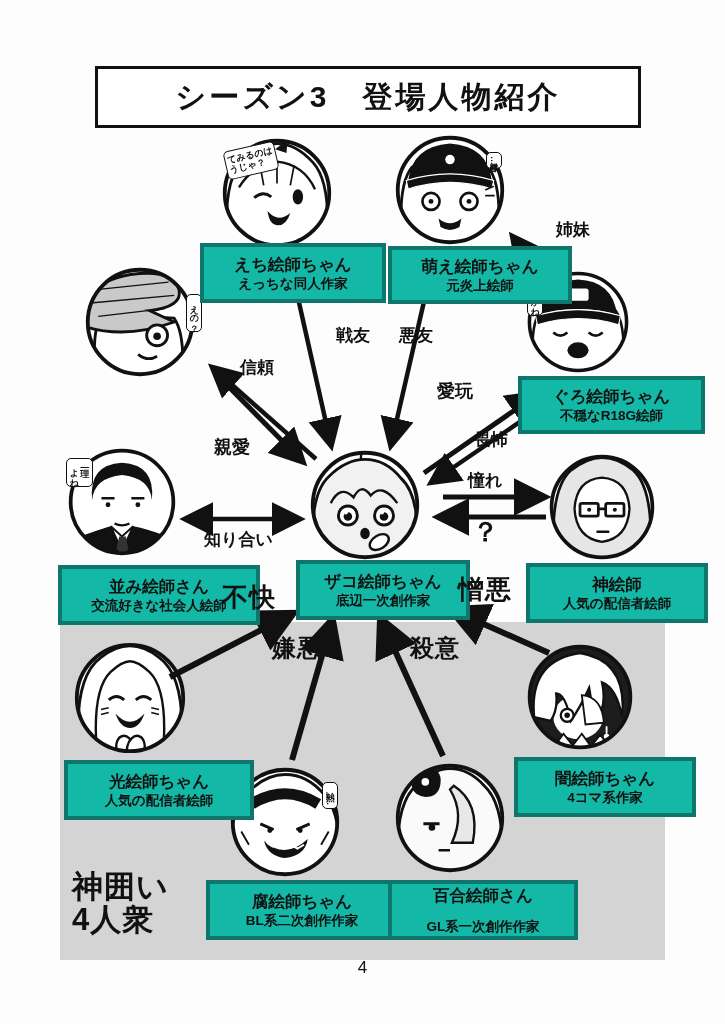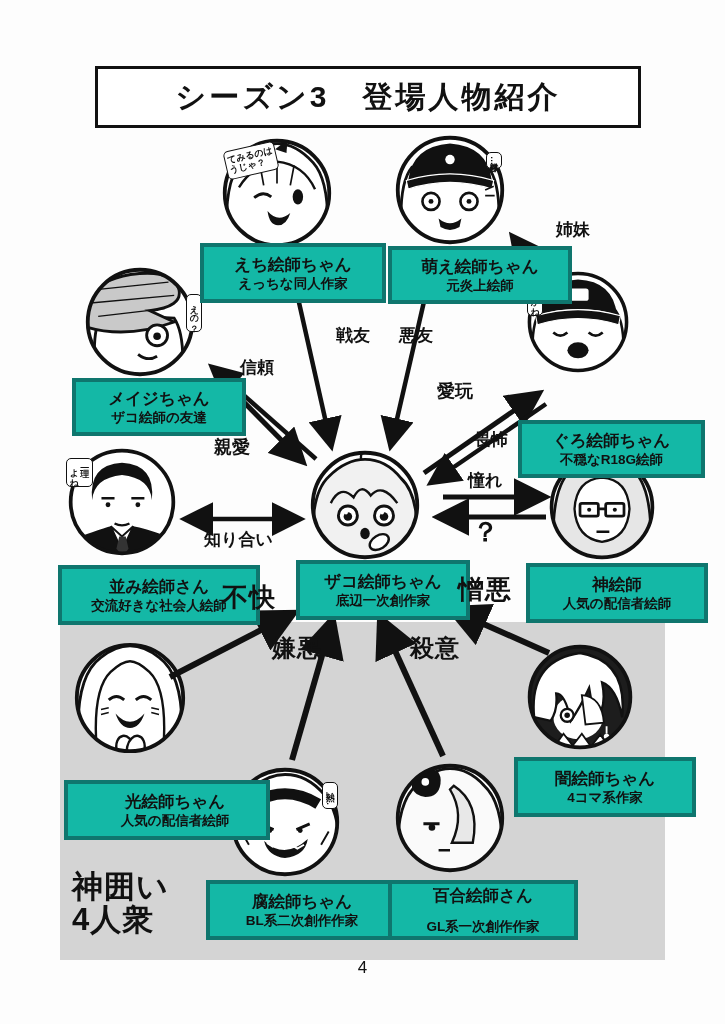--- a/index.html
+++ b/index.html
@@ -305,41 +305,37 @@
   </svg>
 
   <div class="lbl" style="left:200px;top:243px;width:178px;height:52px;">
     <div class="l1">えち絵師ちゃん</div>
     <div class="l2">えっちな同人作家</div>
   </div>
   <div class="lbl" style="left:388px;top:246px;width:176px;height:50px;">
     <div class="l1">萌え絵師ちゃん</div>
     <div class="l2">元炎上絵師</div>
   </div>
-  <div class="lbl" style="left:518px;top:376px;width:179px;height:50px;margin-top:44px;">
+  <div class="lbl" style="left:518px;top:376px;width:179px;height:50px;">
     <div class="l1">ぐろ絵師ちゃん</div>
     <div class="l2">不穏なR18G絵師</div>
-  </div>
-  <div class="lbl" style="left:72px;top:378px;width:166px;height:50px;">
-    <div class="l1">メイジちゃん</div>
-    <div class="l2">ザコ絵師の友達</div>
   </div>
   <div class="lbl" style="left:58px;top:565px;width:194px;height:52px;">
     <div class="l1">並み絵師さん</div>
     <div class="l2">交流好きな社会人絵師</div>
   </div>
   <div class="lbl" style="left:296px;top:560px;width:166px;height:52px;">
     <div class="l1">ザコ絵師ちゃん</div>
     <div class="l2">底辺一次創作家</div>
   </div>
   <div class="lbl" style="left:526px;top:563px;width:174px;height:52px;">
     <div class="l1">神絵師</div>
     <div class="l2">人気の配信者絵師</div>
   </div>
-  <div class="lbl" style="left:64px;top:780px;width:182px;height:52px;padding-left:16px;">
+  <div class="lbl" style="left:64px;top:760px;width:182px;height:52px;">
     <div class="l1">光絵師ちゃん</div>
     <div class="l2">人気の配信者絵師</div>
   </div>
   <div class="lbl" style="left:206px;top:880px;width:184px;height:52px;">
     <div class="l1">腐絵師ちゃん</div>
     <div class="l2">BL系二次創作作家</div>
   </div>
   <div class="lbl" style="left:388px;top:880px;width:182px;height:52px;gap:12px;">
     <div class="l1">百合絵師さん</div>
     <div class="l2">GL系一次創作作家</div>

